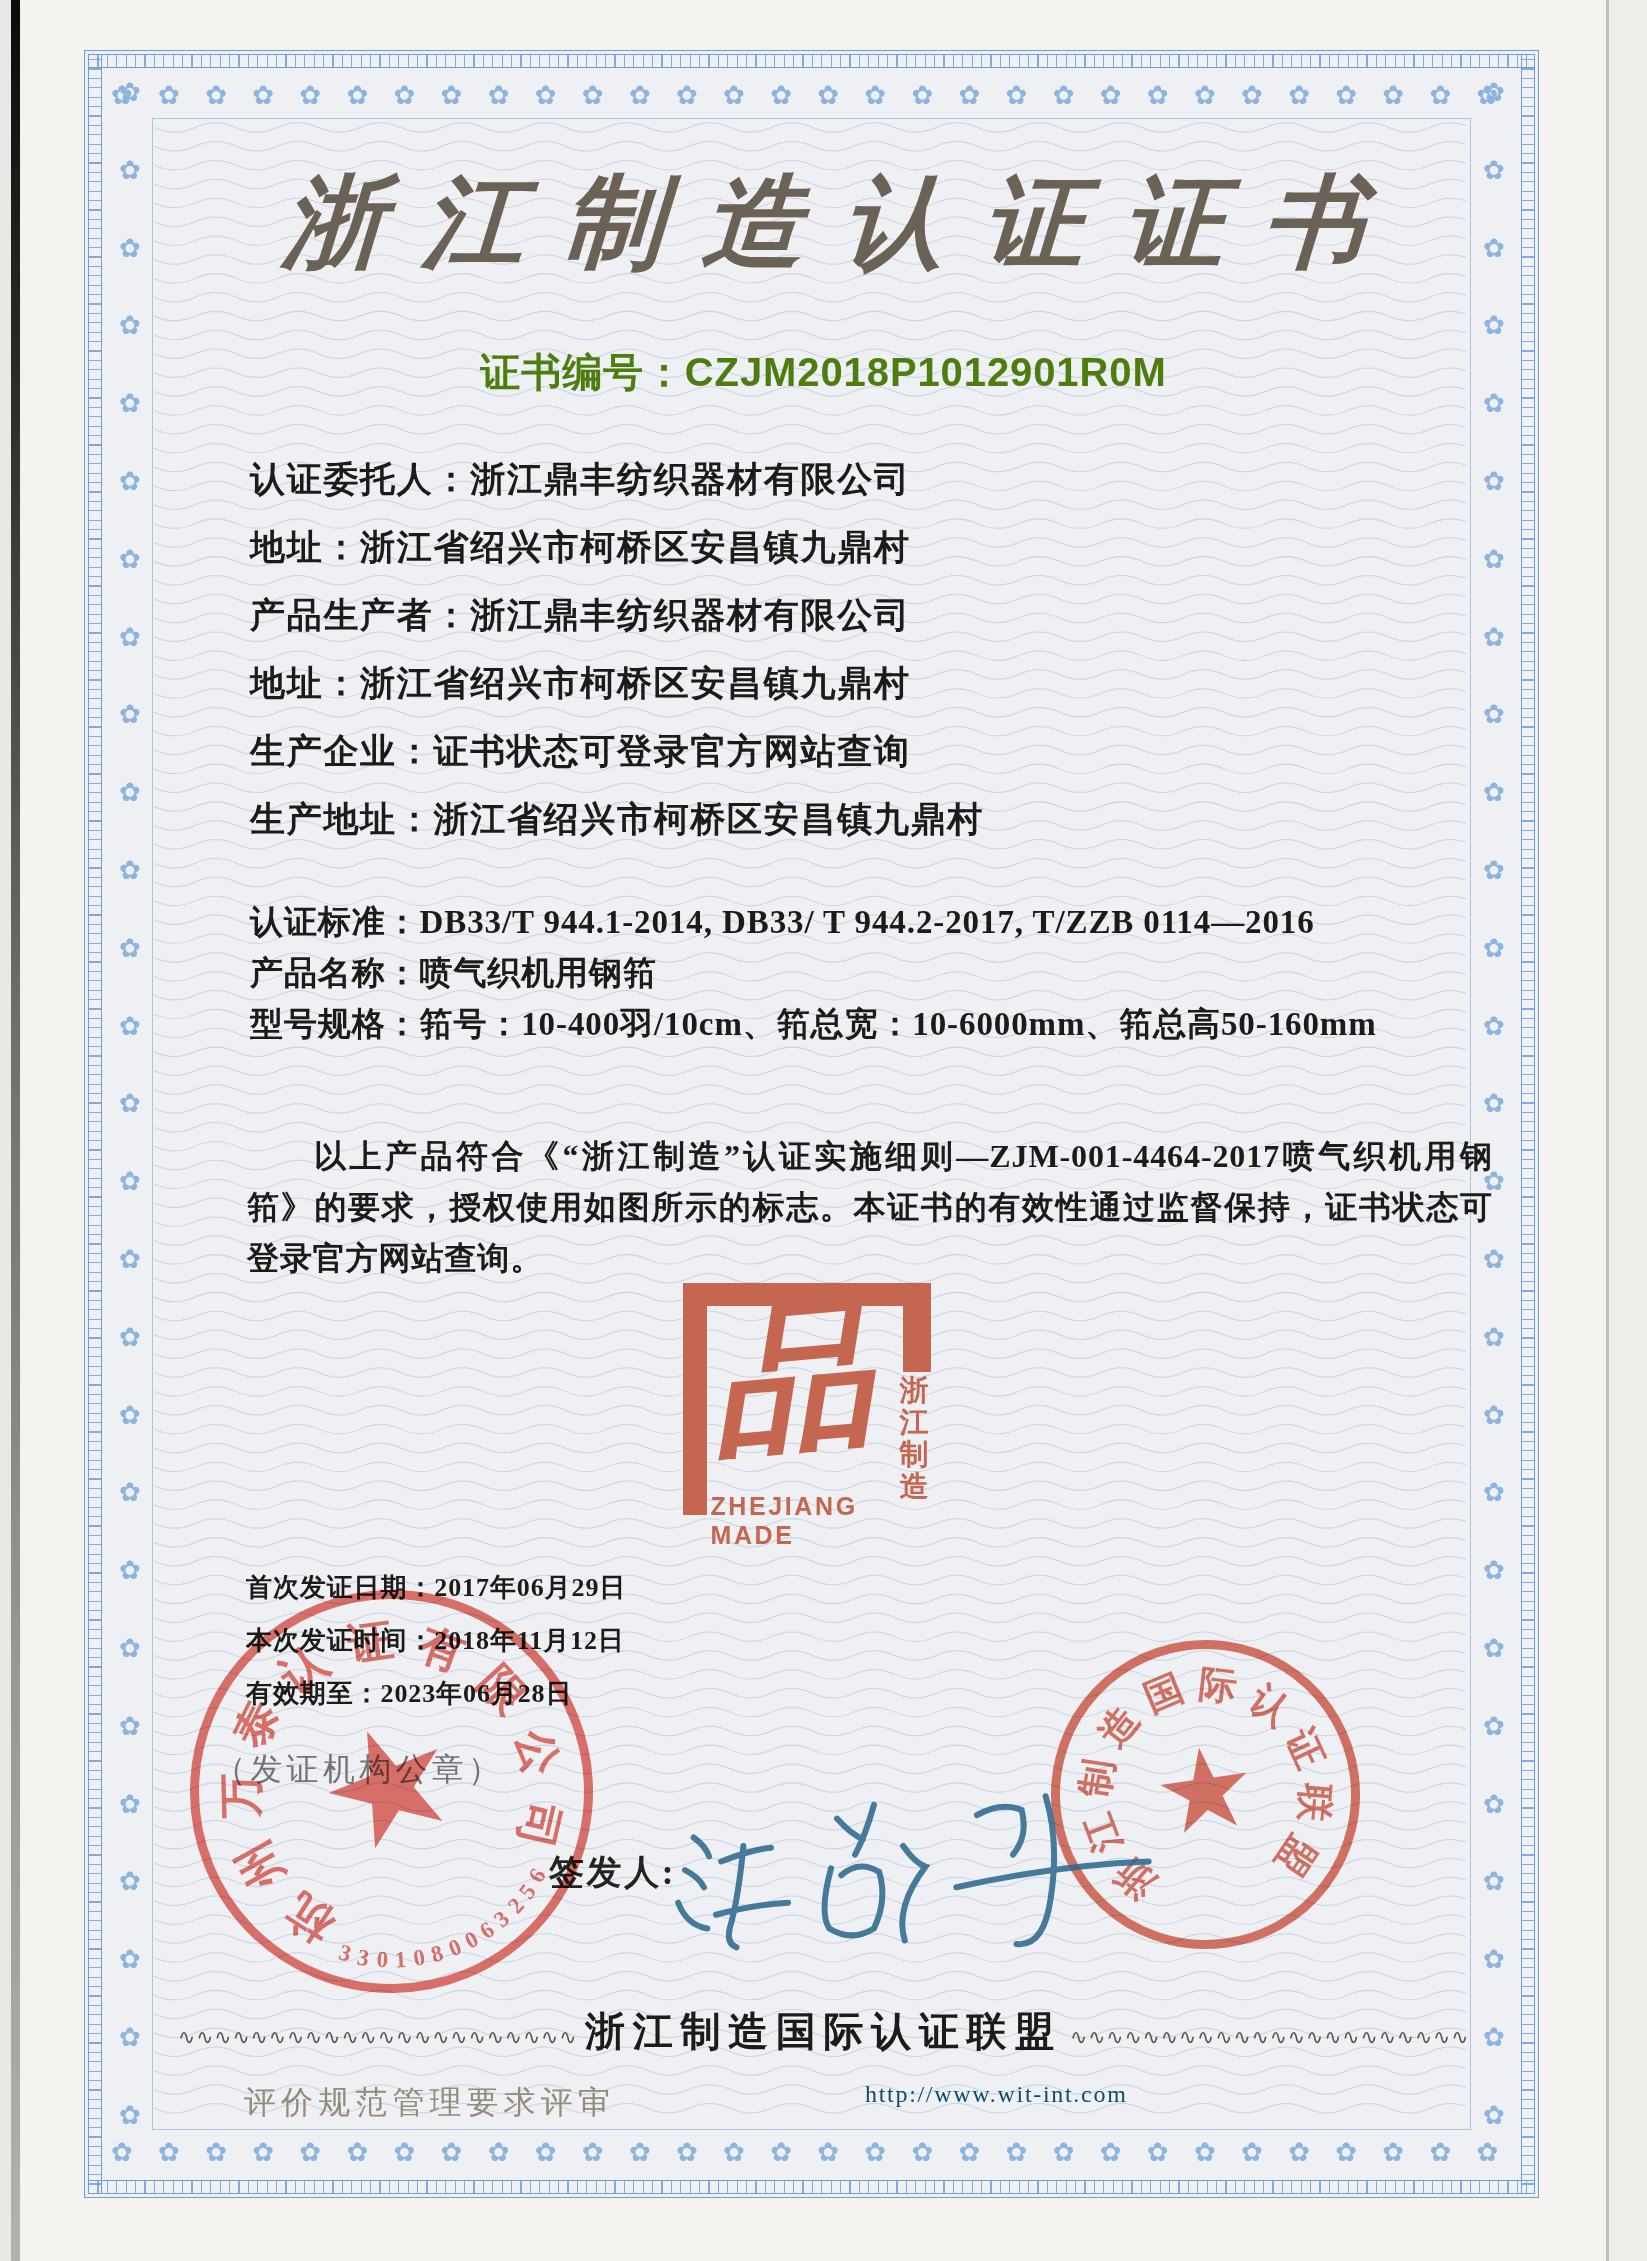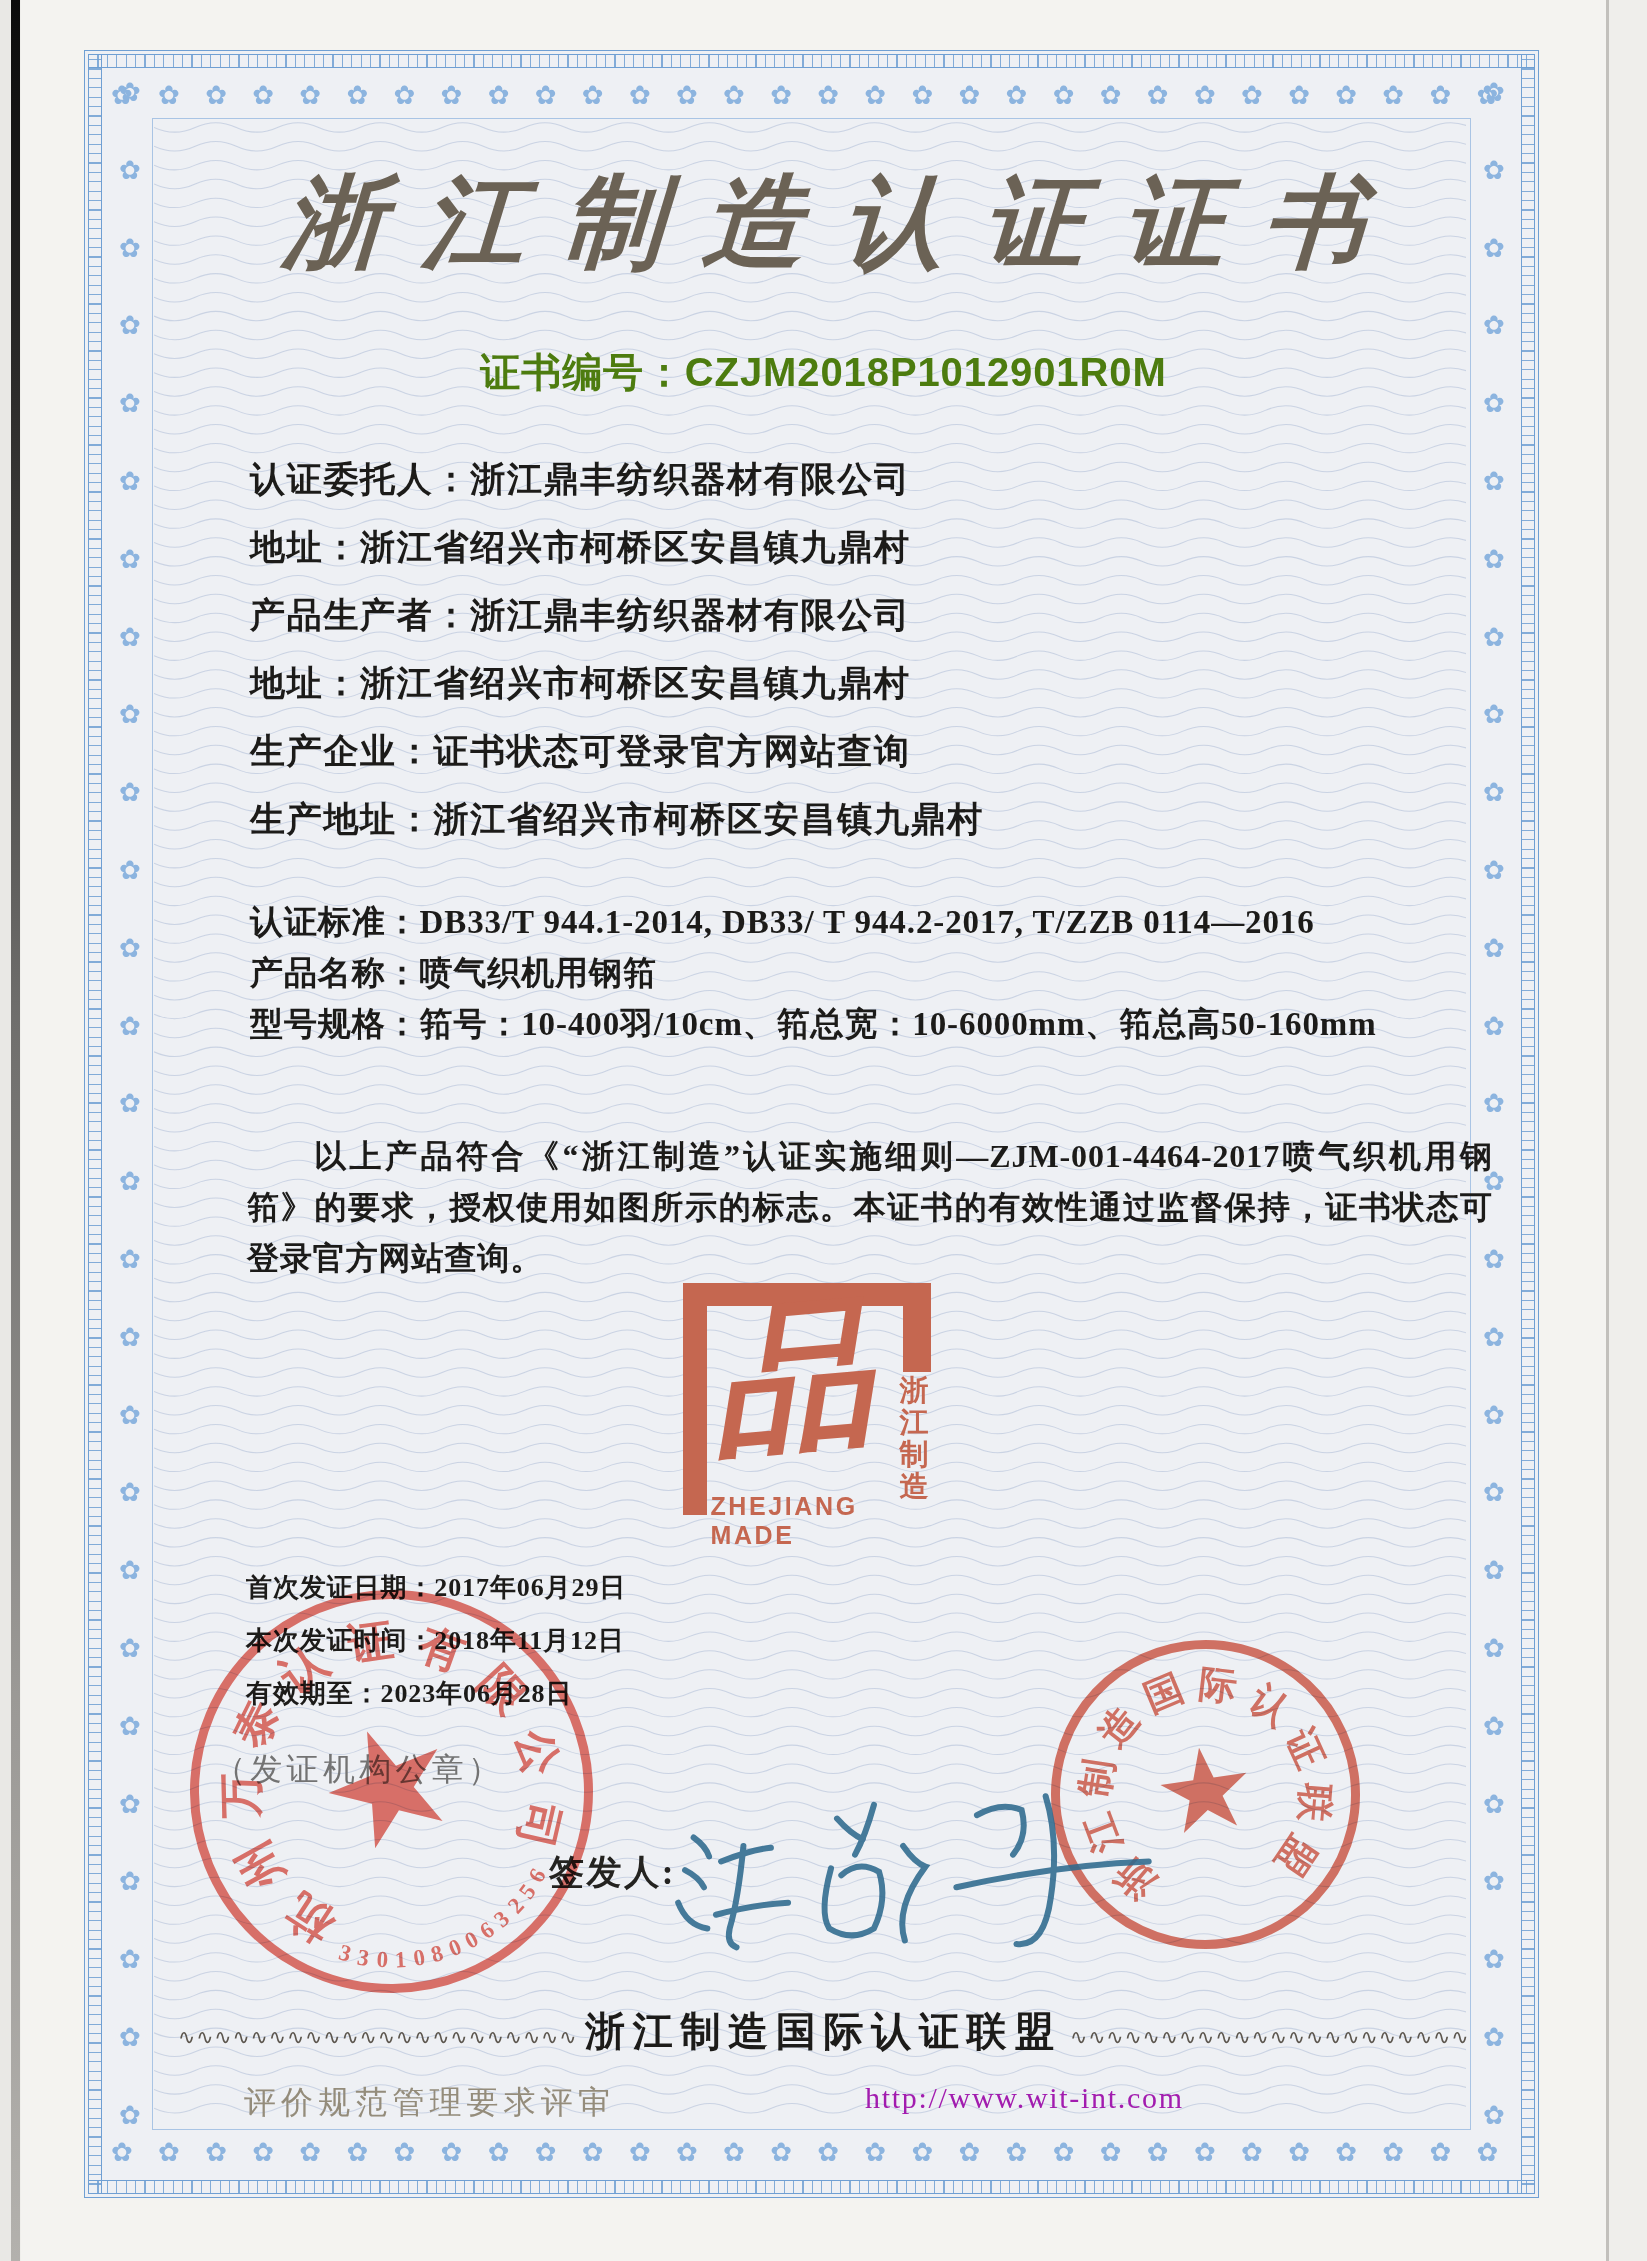--- a/index.html
+++ b/index.html
@@ -68,21 +68,21 @@
   #seal-right .star{font-size:113px;}
   
   #signature{left:661px;top:1767px;}
   
   #alliance{left:0;top:2004px;width:100%;text-align:center;font-size:40px;font-weight:700;
         color:#1c1b19;letter-spacing:7.7px;}
   .ornament{top:2024px;font-size:20.6px;color:#5c564e;letter-spacing:0.9px;overflow:hidden;
         white-space:nowrap;width:399px;height:26px;line-height:26px;}
   #ornament-left{left:178px;} #ornament-right{right:178px;}
   #footer-left{left:244px;top:2081px;font-size:32px;font-weight:500;color:#948c7b;letter-spacing:5.1px;}
-  #footer-right{left:865px;top:2081px;font-size:30px;font-weight:500;color:#a21caf;letter-spacing:1.7px;
+  #footer-right{left:865px;top:2081px;font-size:24px;font-weight:500;color:#0c4a6e;letter-spacing:1.7px;
         font-family:"Liberation Serif","DejaVu Serif",serif;}
 </style>
 </head>
 <body>
 
 <div id="stage">
   <div class="abs" id="scan-left"></div>
   <div class="abs" id="scan-strip"></div>
   <div class="abs" id="paper"></div>
   <div class="abs" id="scan-right"></div>

